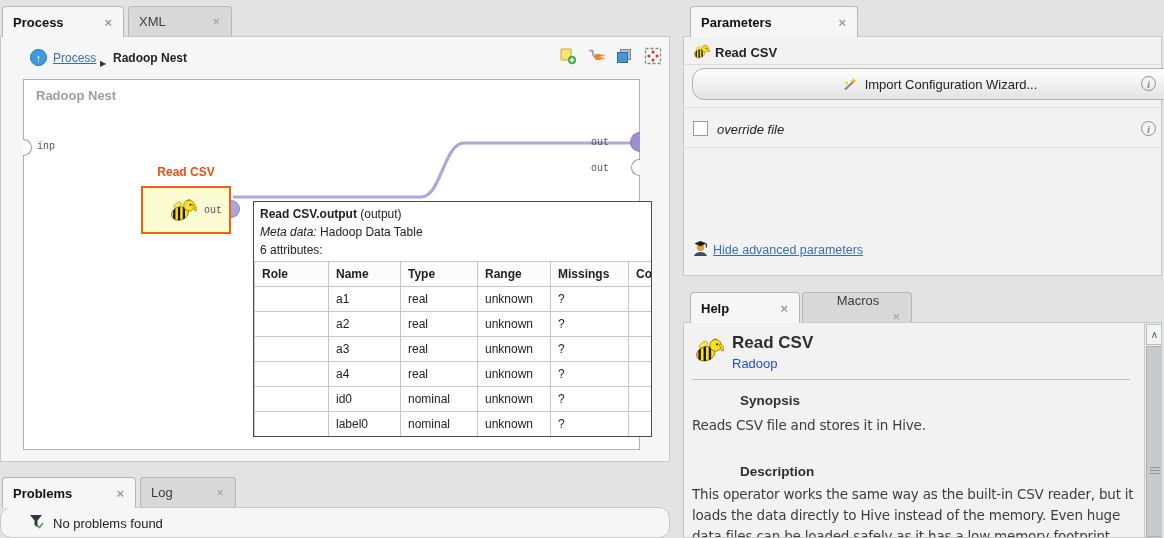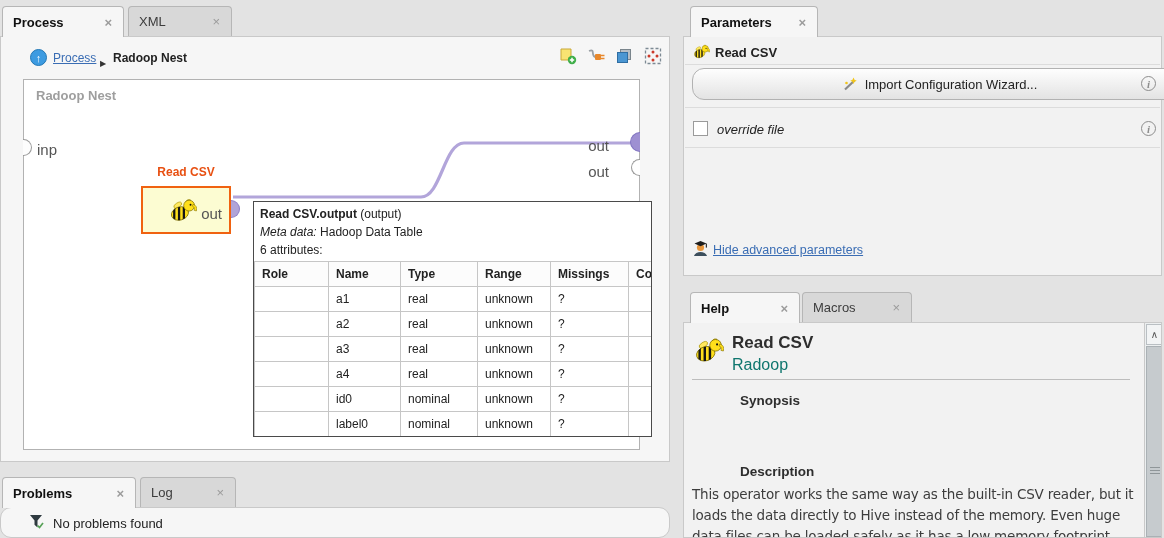--- a/index.html
+++ b/index.html
@@ -25,21 +25,21 @@
   .crumb-up::after { content:"↑"; }
   .link { color:#3a6db4; text-decoration:underline; font-size:12px; }
   .crumb-sep::after { content:"▶"; font-size:8px; color:#333; }
   .crumb-cur { font-size:12px; font-weight:bold; color:#222; }
 
   
   .canvas { position:absolute; left:23px; top:79px; width:617px; height:371px;
     background:#fff; border:1px solid #b2b2b2; z-index:5; }
   .nest-label { position:absolute; left:12px; top:8px; font-size:13px; font-weight:bold; color:#9e9e9e; }
   .port { position:absolute; }
-  .port-label { position:absolute; font-size:15px; color:#555; }
+  .port-label { position:absolute; font-size:10px; color:#555;font-family:Liberation Mono, monospace; }
   .operator { position:absolute; left:117px; top:106px; width:90px; height:48px;
     background:#fcfcd2; border:2px solid #f06210; }
   .op-label { position:absolute; left:107px; top:85px; width:110px; text-align:center;
     font-size:12px; font-weight:bold; color:#e85012; }
 
   
   .tooltip { position:absolute; left:253px; top:201px; width:399px; height:236px;
     background:#fff; border:1px solid #4a4a4a; z-index:50; overflow:hidden; font-size:12px; }
   .tip-text { padding:3px 6px 2px 6px; line-height:18px; }
   .it { font-style:italic; }
@@ -71,21 +71,21 @@
   .info { position:absolute; width:15px; height:15px; border:1px solid #8d8d8d; border-radius:50%;
     color:#8d8d8d; font-family:"Liberation Serif",serif; font-style:italic; font-weight:bold;
     font-size:11px; display:flex; align-items:center; justify-content:center; }
   .info::after { content:"i"; }
   .checkbox { position:absolute; width:15px; height:15px; background:#fff; border:1px solid #9a9a9a; }
   .param-label { position:absolute; font-size:13px; font-style:italic; color:#222; }
   .adv-link { font-size:12.5px; }
 
   
   .help-title { font-size:17px; font-weight:bold; color:#2e2e2e; }
-  .help-sub { font-size:16px; color:#0f766e; }
+  .help-sub { font-size:13px; color:#1d4ed8; }
   .help-h { font-size:13.5px; font-weight:bold; color:#2e2e2e;margin-left:48px; }
   .help-p { font-size:13.5px; color:#3d3d3d; line-height:21px; width:445px;
     font-family:"DejaVu Sans","Liberation Sans",sans-serif; letter-spacing:-0.2px; }
   .vscroll { position:absolute; left:460px; top:0; bottom:0; width:19px; background:#eceff0;
     border-left:1px solid #c9c9c9; }
   .vbtn { position:absolute; left:1px; top:1px; width:17px; height:21px; background:#f2f4f5;
     border:1px solid #b9bfc3; color:#555; font-size:10px; display:flex; align-items:center;
     justify-content:center; }
   .vbtn::after{content:"∧";}
   .vthumb { position:absolute; left:1px; top:23px; width:17px; bottom:0; background:#c6cbce;
@@ -290,21 +290,21 @@
 <div class="panel-body" style="left:0; top:507px; width:670px; height:31px;border-radius:11px;">
   <span class="abs" style="left:28px; top:6px;">
     <svg width="16" height="16">
         <path d="M1 1 h12 l-4.5 5.5 v7 l-3 -2.8 v-4.2 z" fill="#2f3a40"></path>
         <path d="M8.5 11.5 l2 2 3.5 -4.5" stroke="#57a157" stroke-width="1.7" fill="none"></path>
       </svg>
   </span>
   <span class="abs" style="left:52px; top:8px; font-size:13px;">No problems found</span>
 </div>
 
-<div class="tab active" style="left:690px; top:6px; width:128px;">
+<div class="tab active" style="left:690px; top:6px; width:168px;">
   <span>Parameters</span>
   <span class="x"></span>
 </div>
 <div class="panel-body" style="left:683px; top:36px; width:479px; height:240px; background:#f2f2f2;">
   <svg class="abs" style="left:9px; top:6px;" width="17" height="17" viewBox="0 0 32 32">
       <use href="#bee"></use>
     </svg>
   <span class="abs" style="left:31px; top:8px; font-size:13px; font-weight:bold;">Read CSV</span>
   <div class="sep" style="top:27px;"></div>
 
@@ -334,33 +334,34 @@
         <rect x="12.8" y="3.6" width="1.1" height="4" fill="#1d1d1d"></rect>
       </svg>
   </span>
   <a class="link adv-link abs" style="left:29px; top:206px;">Hide advanced parameters</a>
 </div>
 
 <div class="tab active" style="left:690px; top:292px; width:110px;">
   <span>Help</span>
   <span class="x"></span>
 </div>
-<div class="tab" style="left:802px; top:292px; width:110px;">
+<div class="tab" style="left:802px; top:292px; width:110px;flex-direction:column;">
   <span>Macros</span>
   <span class="x"></span>
 </div>
 <div class="panel-body" style="left:683px; top:322px; width:479px; height:216px; background:#f2f2f2; overflow:hidden;">
   <svg class="abs" style="left:10px; top:12px;" width="30" height="30" viewBox="0 0 32 32">
       <use href="#bee"></use>
     </svg>
   <div class="help-title abs" style="left:48px; top:10px;">Read CSV</div>
   <div class="help-sub abs" style="left:48px; top:33px;">Radoop</div>
   <div class="abs" style="left:8px; top:56px; width:438px; height:1px; background:#bdbdbd;"></div>
 
   <div class="help-h abs" style="left:8px; top:70px;">Synopsis</div>
+  <div class="help-p abs" style="left:8px; top:92px;">Reads CSV file and stores it in Hive.</div>
 
   <div class="help-h abs" style="left:8px; top:141px;">Description</div>
   <div class="help-p abs" style="left:8px; top:161px;">This operator works the same way as the built-in CSV reader, but it loads the data directly to Hive instead of the memory. Even huge data files can be loaded safely as it has a low memory footprint. The CSV file may reside on</div>
 
   <div class="vscroll">
     <span class="vbtn"></span>
     <span class="vthumb"></span>
   </div>
 </div>
 

